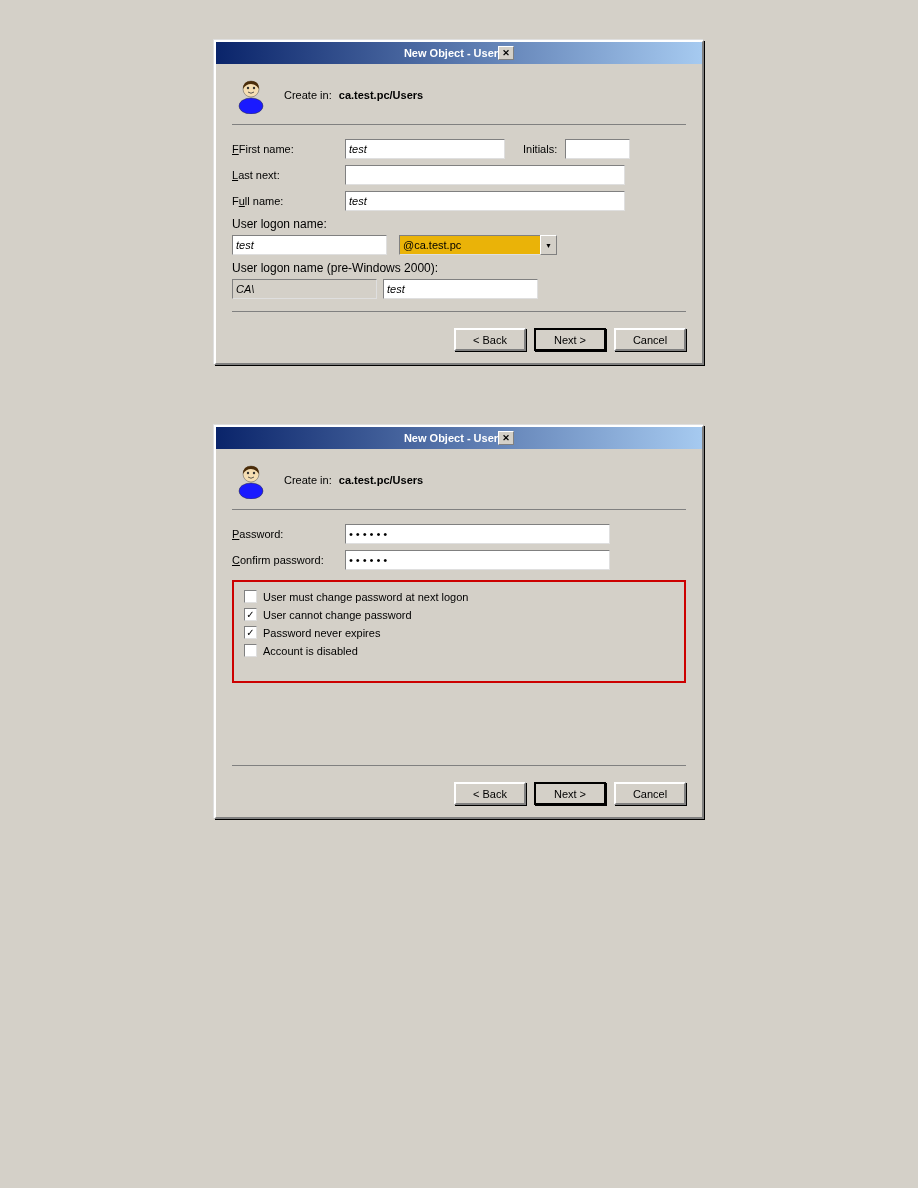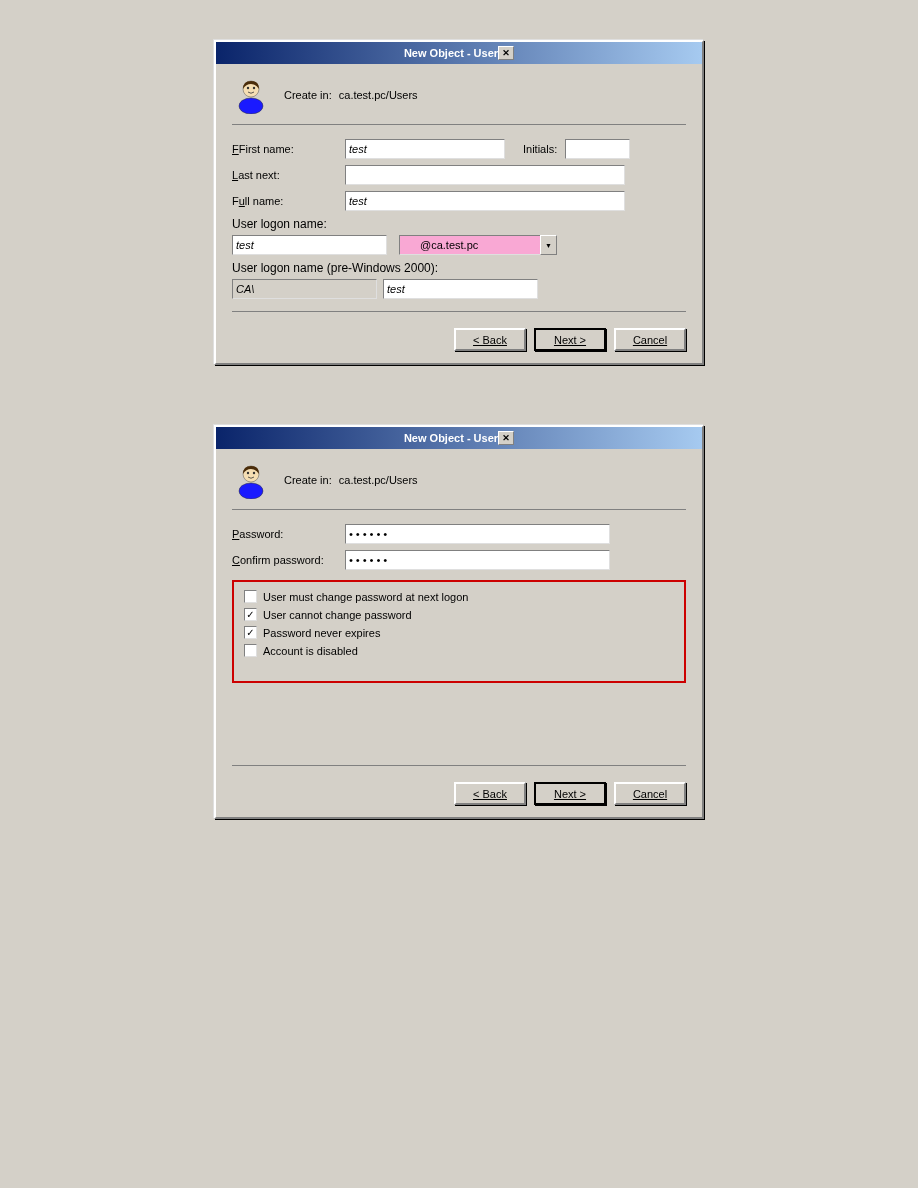--- a/index.html
+++ b/index.html
@@ -72,21 +72,21 @@
       border-bottom: 1px solid #808080;
       margin-bottom: 14px;
     }
 
     .create-in-label {
       color: #000;
     }
 
     .create-in-path {
       color: #000;
-      font-weight: normal;
+      font-weight: bold;
     }
 
     .form-row {
       display: flex;
       align-items: center;
       margin-bottom: 6px;
       gap: 8px;
     }
 
     .form-label {
@@ -133,26 +133,26 @@
     }
 
     .domain-select-container {
       position: relative;
       display: inline-flex;
       align-items: center;
     }
 
     .domain-select {
       width: 158px;
-      background: #f9a8d4;
+      background: #eab308;
       border: 1px solid;
       border-color: #808080 #dfdfdf #dfdfdf #808080;
       height: 20px;
       font-size: 11px;
-      padding: 1px 20px;
+      padding: 1px 3px;
       appearance: none;
       -webkit-appearance: none;
     }
 
     .dropdown-arrow {
       position: absolute;
       right: 0;
       top: 0;
       width: 17px;
       height: 20px;
@@ -207,21 +207,20 @@
       background: #d4d0c8;
       border: 2px solid;
       border-color: #ffffff #808080 #808080 #ffffff;
       font-size: 11px;
       font-family: 'Tahoma', Arial, sans-serif;
       cursor: pointer;
       display: flex;
       align-items: center;
       justify-content: center;
       box-shadow: 1px 1px 0 #000;
-      text-decoration: underline;
     }
 
     .win-btn-default {
       border: 2px solid #000;
       box-shadow: 1px 1px 0 #000, inset 0 0 0 1px #d4d0c8;
     }
 
     
     .input-password {
       width: 260px;

